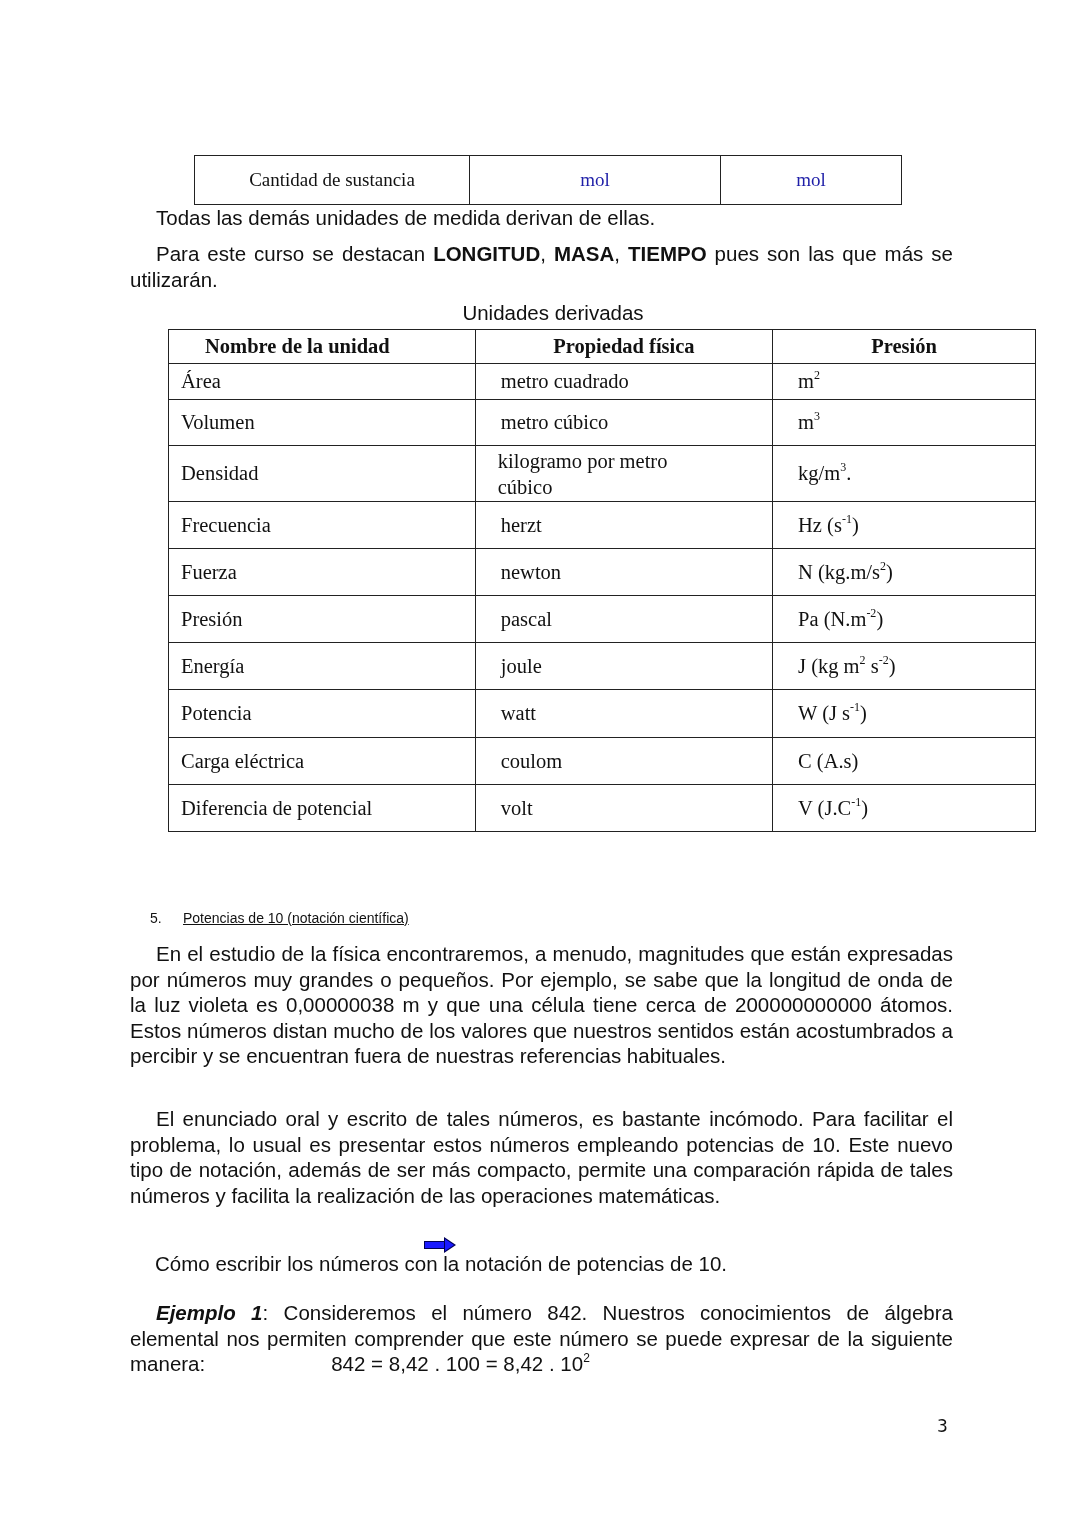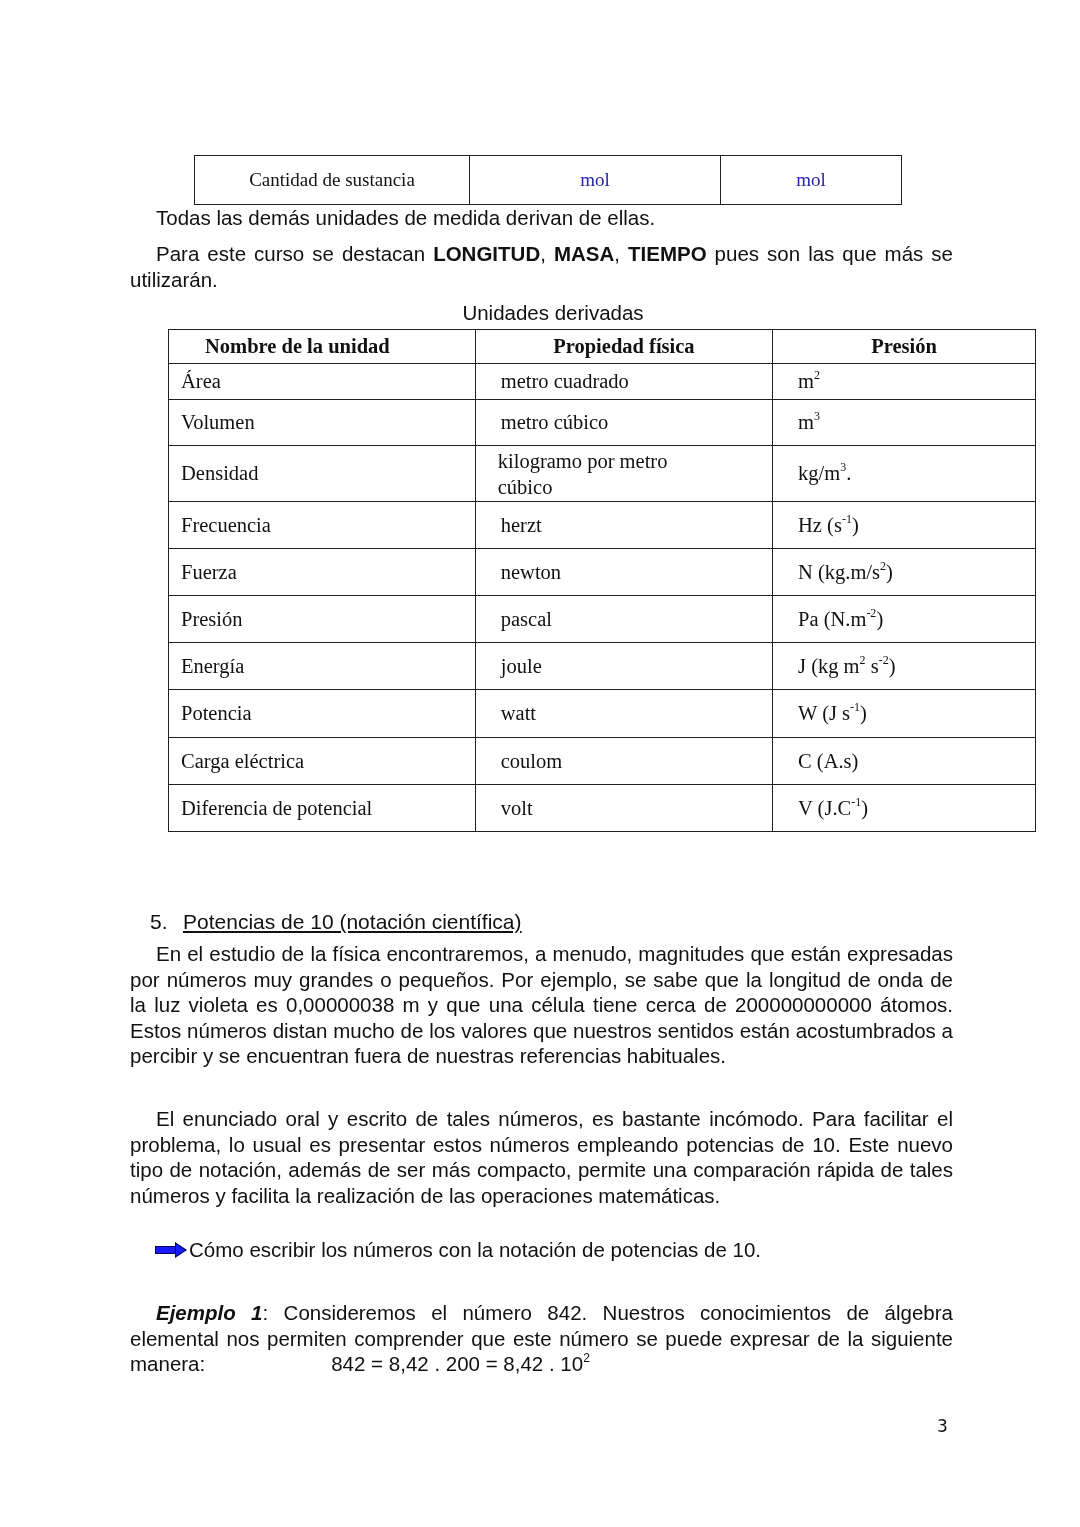--- a/index.html
+++ b/index.html
@@ -32,25 +32,25 @@
     .deriv-table .col3 { width: 222px; padding-left: 25px; box-sizing: border-box; }
     .deriv-table th.col1 { padding-left: 36px; text-align: left; }
     .deriv-table th.col2 { padding-left: 0; text-align: center; }
     .deriv-table th.col3 { padding-left: 0; text-align: center; }
     .deriv-table td.multi { padding-left: 22px; line-height: 26px; }
     sup { font-size: 12px; vertical-align: 9px; line-height: 0; }
     .glyph-box {
       display: inline-block; width: 11px; height: 14px; border: 1px solid #888; vertical-align: -1px; margin-right: 5px;
     }
 
-    .heading { position: absolute; left: 150px; top: 910px; font-size: 21px; }
+    .heading { position: absolute; left: 150px; top: 910px; font-size: 14px; }
     .heading .u { text-decoration: underline; }
     .heading .num { display: inline-block; width: 33px; }
 
-    .arrow-line { position: absolute; left: 155px; top: 1238px; font-size: 20.5px; display: flex; align-items: center; }
+    .arrow-line { position: absolute; left: 155px; top: 1238px; font-size: 20.5px; display: flex; align-items: center; flex-direction: column; }
     .arrow-icon { display: inline-block; position: relative; width: 33px; height: 14px; margin-right: 1px; }
     .arrow-icon .shaft { position: absolute; left: 0; top: 3px; width: 22px; height: 8px; background: #1a1aff; border: 1px solid #000055; box-sizing: border-box; }
     .arrow-icon .head { position: absolute; left: 20px; top: -1px; width: 0; height: 0; border-top: 8px solid transparent; border-bottom: 8px solid transparent; border-left: 12px solid #000055; }
     .arrow-icon .head2 { position: absolute; left: 21px; top: 1px; width: 0; height: 0; border-top: 6px solid transparent; border-bottom: 6px solid transparent; border-left: 9px solid #1a1aff; }
 
     .example b { font-style: italic; }
     .formula { display: inline-block; margin-left: 126px; }
     .page-num { position: absolute; left: 937px; top: 1416px; font-size: 17px; font-family: "DejaVu Sans", sans-serif; }
   </style>
 </head>
@@ -151,16 +151,16 @@
 <div class="arrow-line">
   <span class="arrow-icon">
     <span class="shaft"></span>
       <span class="head"></span>
       <span class="head2"></span>
   </span>
   <span>Cómo escribir los números con la notación de potencias de 10.</span>
 </div>
 
 <div class="para example" style="top:1300px;">
-  <span class="indent"></span><b>Ejemplo 1</b><span>: Consideremos el número 842. Nuestros conocimientos de álgebra elemental nos permiten comprender que este número se puede expresar de la siguiente manera:</span><span class="formula"><span>842 = 8,42 . 200 = 8,42 . 10</span><sup>2</sup></span>
+  <span class="indent"></span><b>Ejemplo 1</b><span>: Consideremos el número 842. Nuestros conocimientos de álgebra elemental nos permiten comprender que este número se puede expresar de la siguiente manera:</span><span class="formula"><span>842 = 8,42 . 100 = 8,42 . 10</span><sup>2</sup></span>
 </div>
 
 <div class="page-num">3</div>
 
 </body></html>

